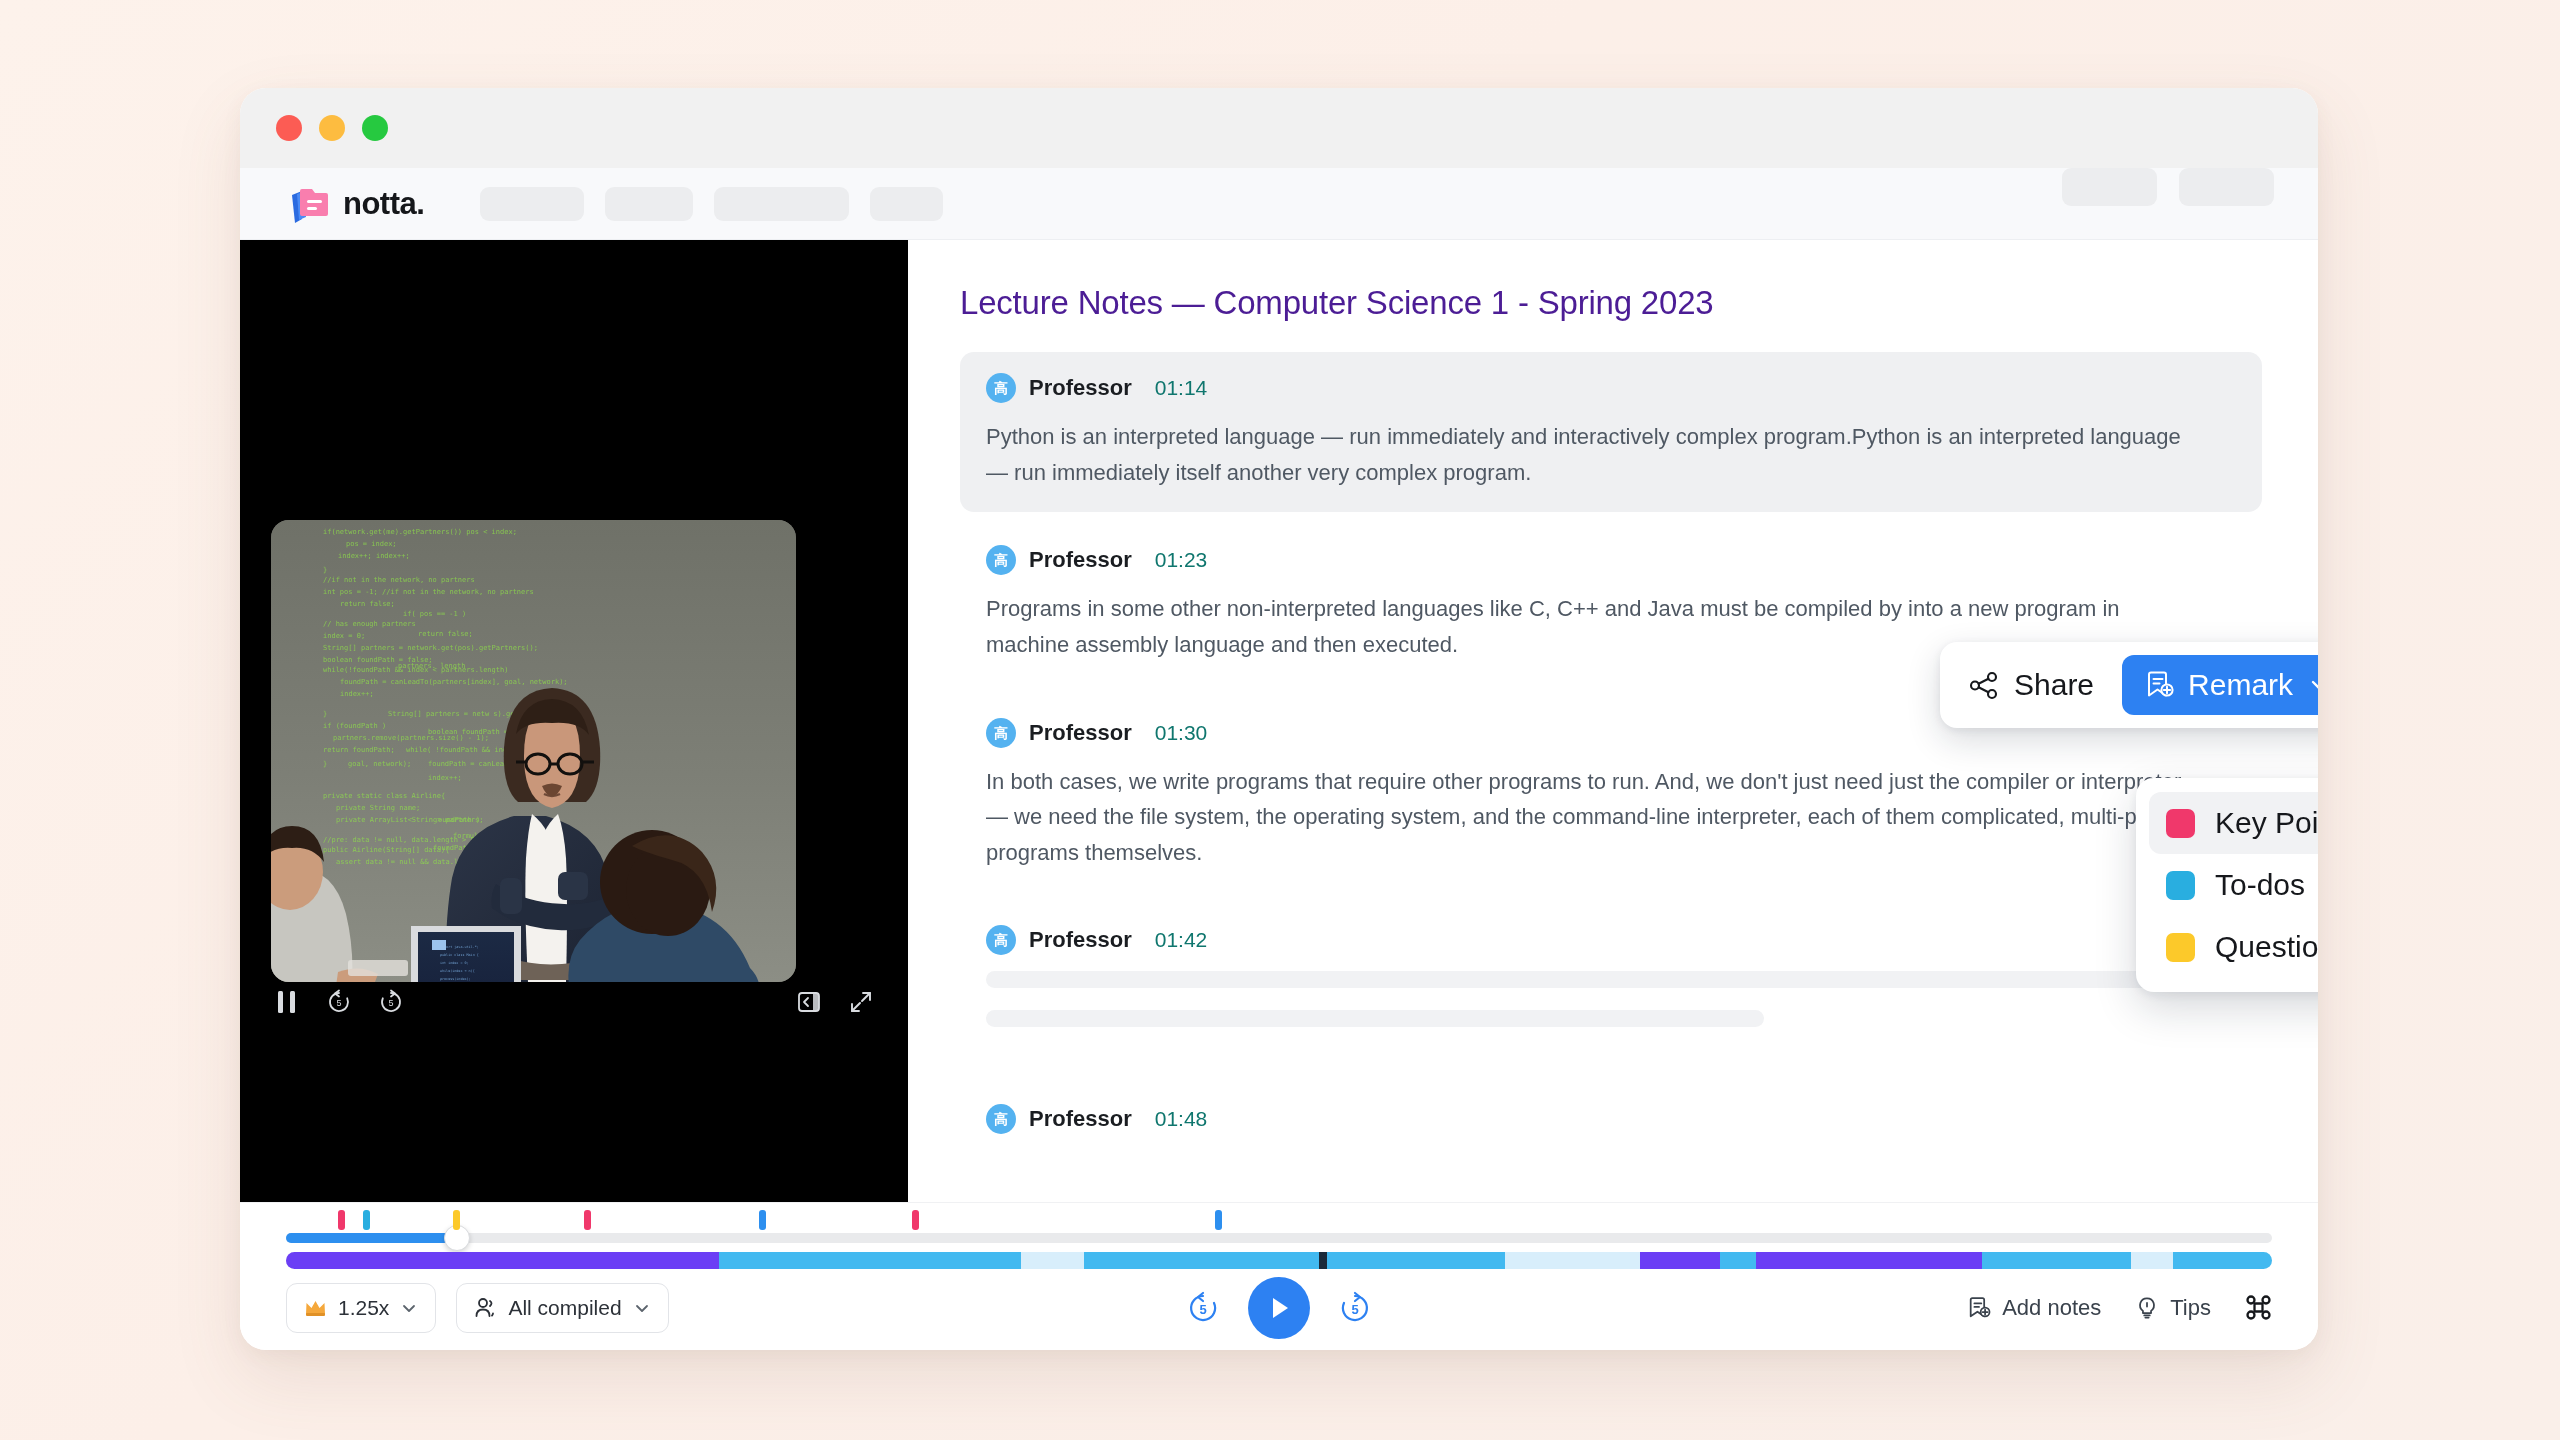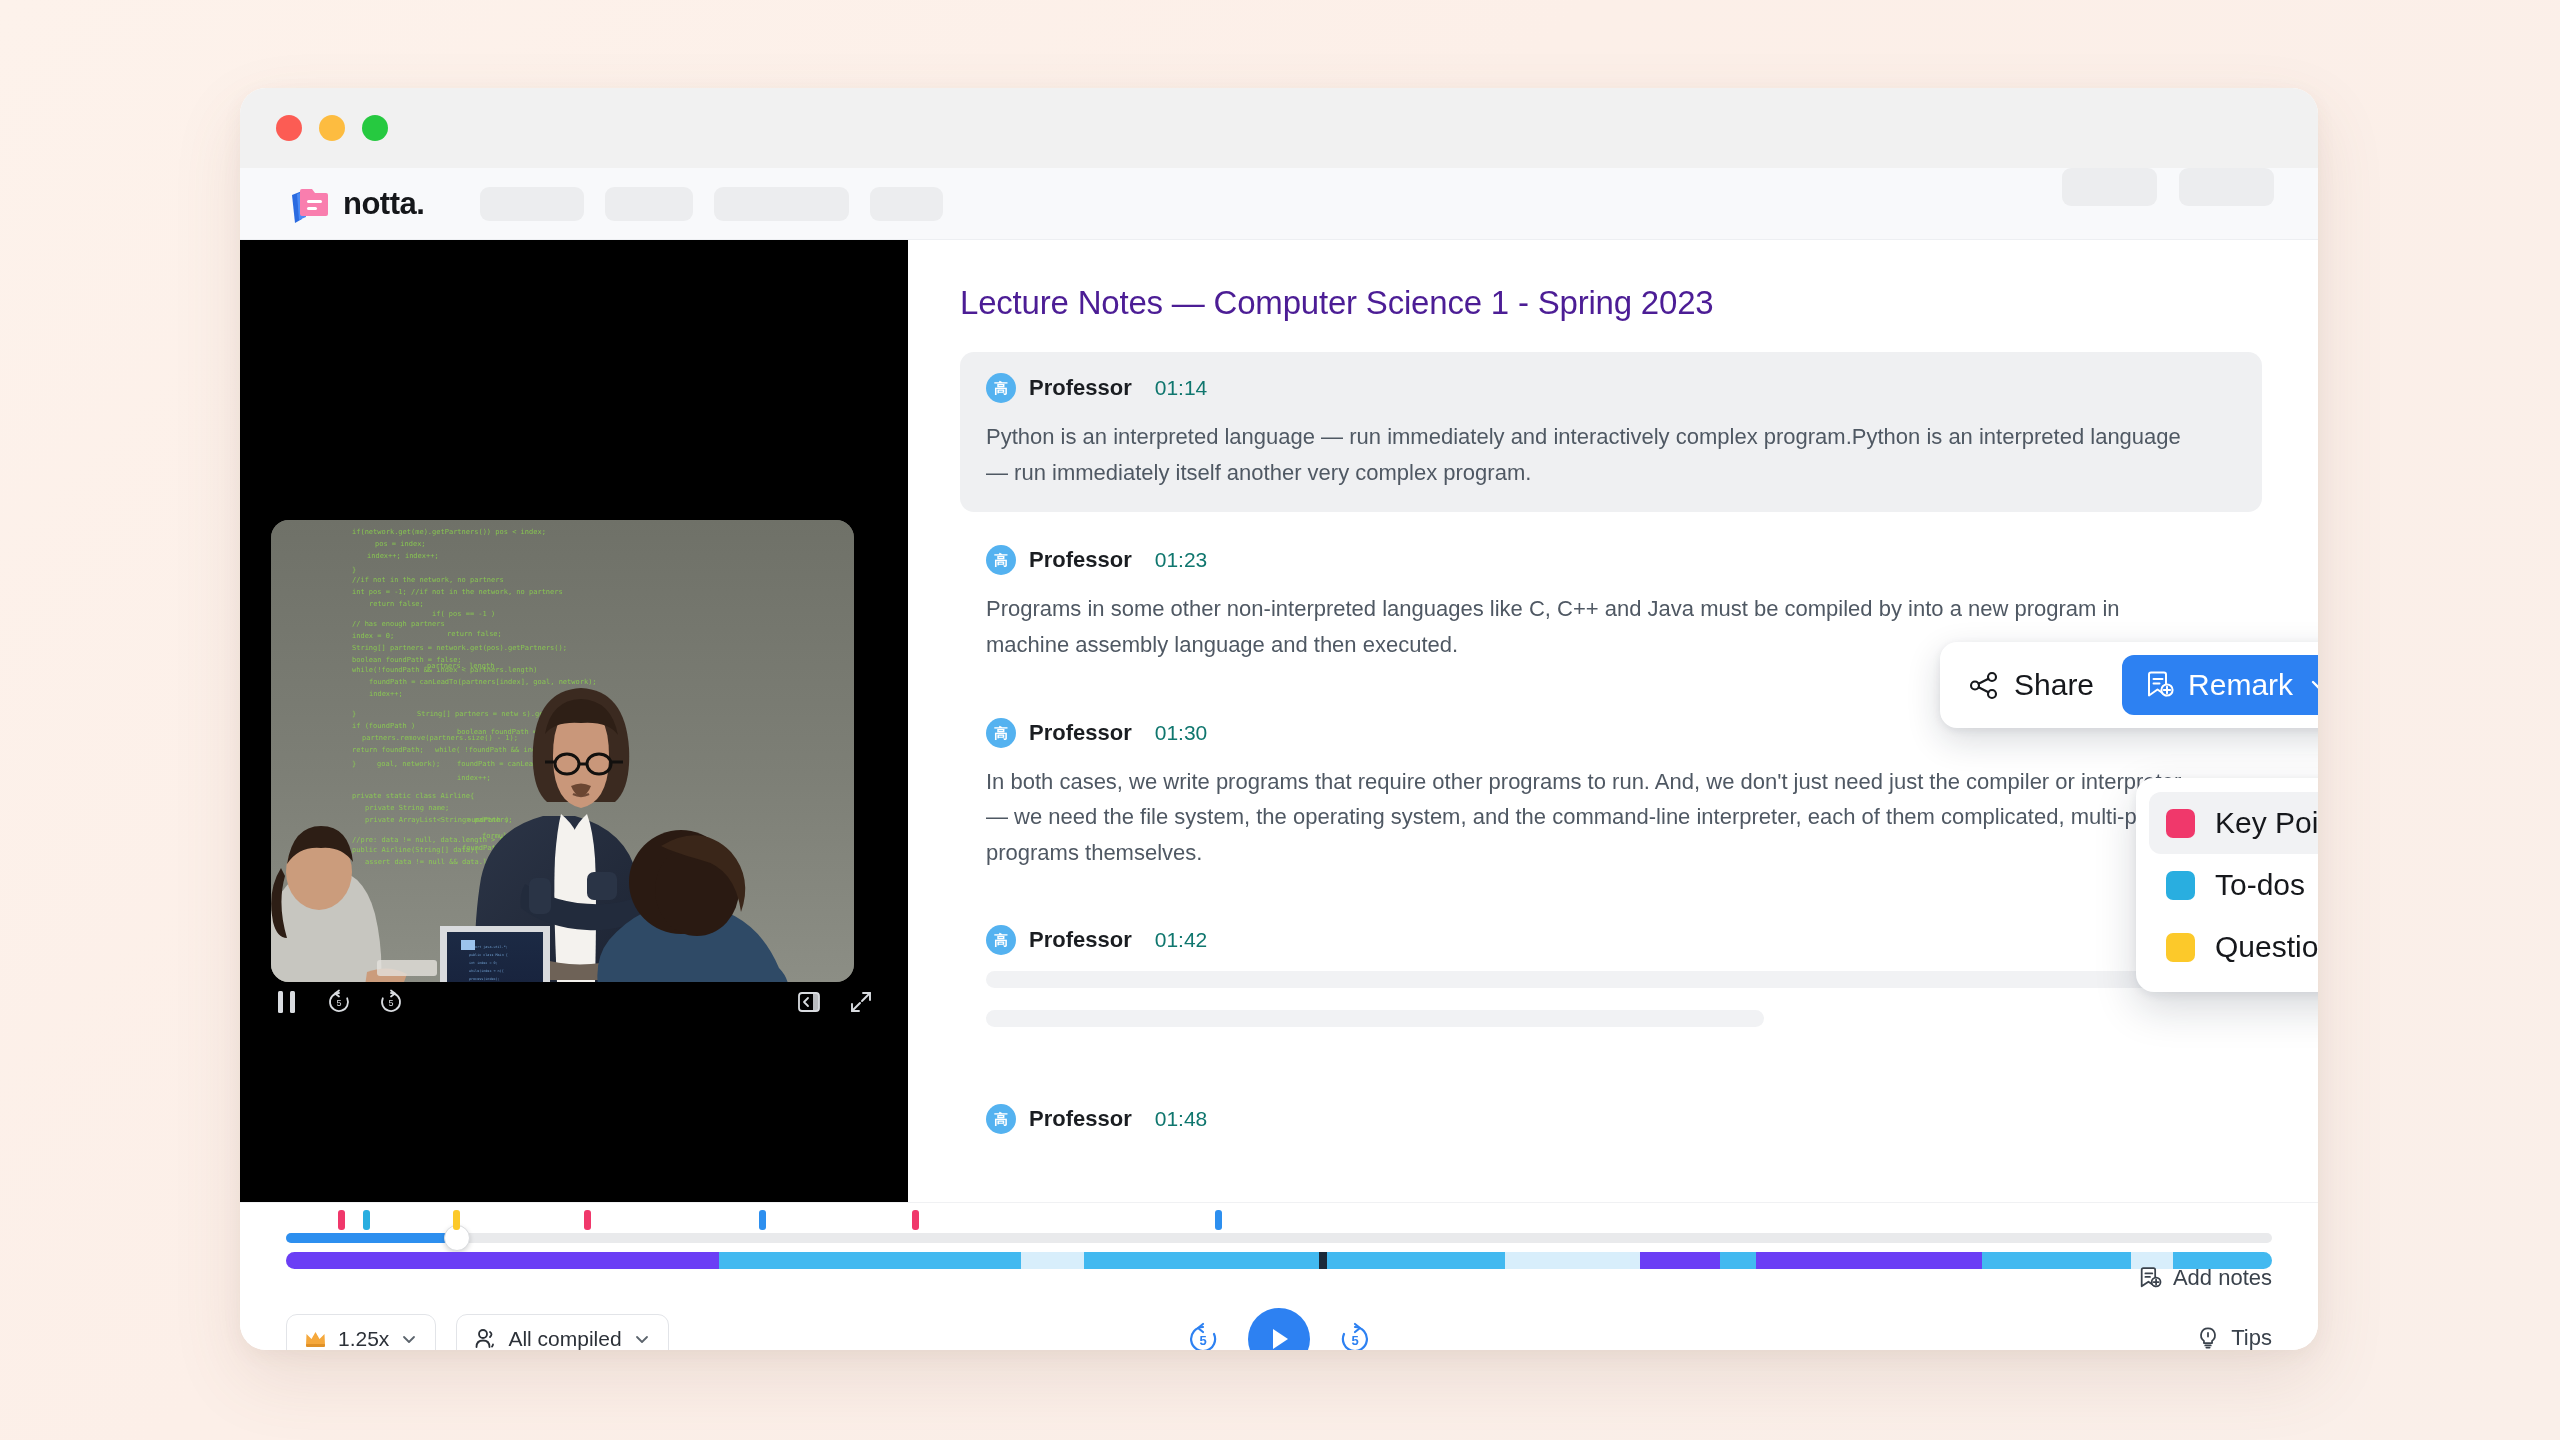--- a/index.html
+++ b/index.html
@@ -68,21 +68,21 @@
   
   .video-pane {
     width: 668px; flex: 0 0 668px;
     background: #000;
     position: relative;
     overflow: hidden;
   }
   .video-photo {
     position: absolute;
     left: 31px; top: 280px;
-    width: 583px; height: 462px;
+    width: 525px; height: 462px;
     border-radius: 18px;
     overflow: hidden;
     background: #6E6F68;
   }
   .video-photo svg { display: block; width: 100%; height: 100%; }
   .video-controls {
     position: absolute; left: 0; right: 0; bottom: 172px;
     height: 56px;
     display: flex; align-items: center;
     padding: 0 34px;
@@ -231,21 +231,21 @@
     position: absolute; left: 50%; transform: translateX(-50%);
     display: flex; align-items: center; gap: 28px;
   }
   .play-btn {
     width: 62px; height: 62px; border-radius: 50%;
     background: #2D81F2;
     display: flex; align-items: center; justify-content: center;
     cursor: pointer;
   }
   .ctl-right {
-    margin-left: auto; display: flex; align-items: flex-end; gap: 34px; flex-direction: column;
+    margin-left: auto; display: flex; align-items: center; gap: 34px;
   }
   .ctl-right-item {
     display: flex; align-items: center; gap: 11px;
     font-size: 22px; color: #3A424C; cursor: pointer;
   }
   .icon { display: inline-flex; align-items: center; justify-content: center; }
 </style>
 </head>
 <body>
 

